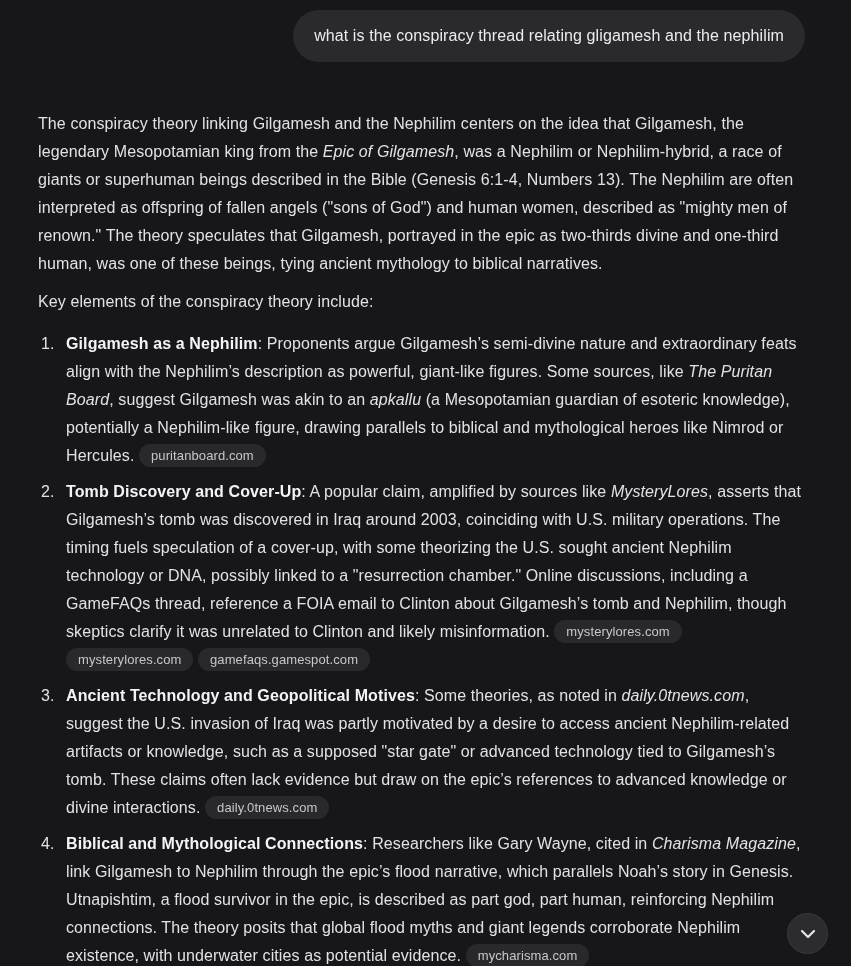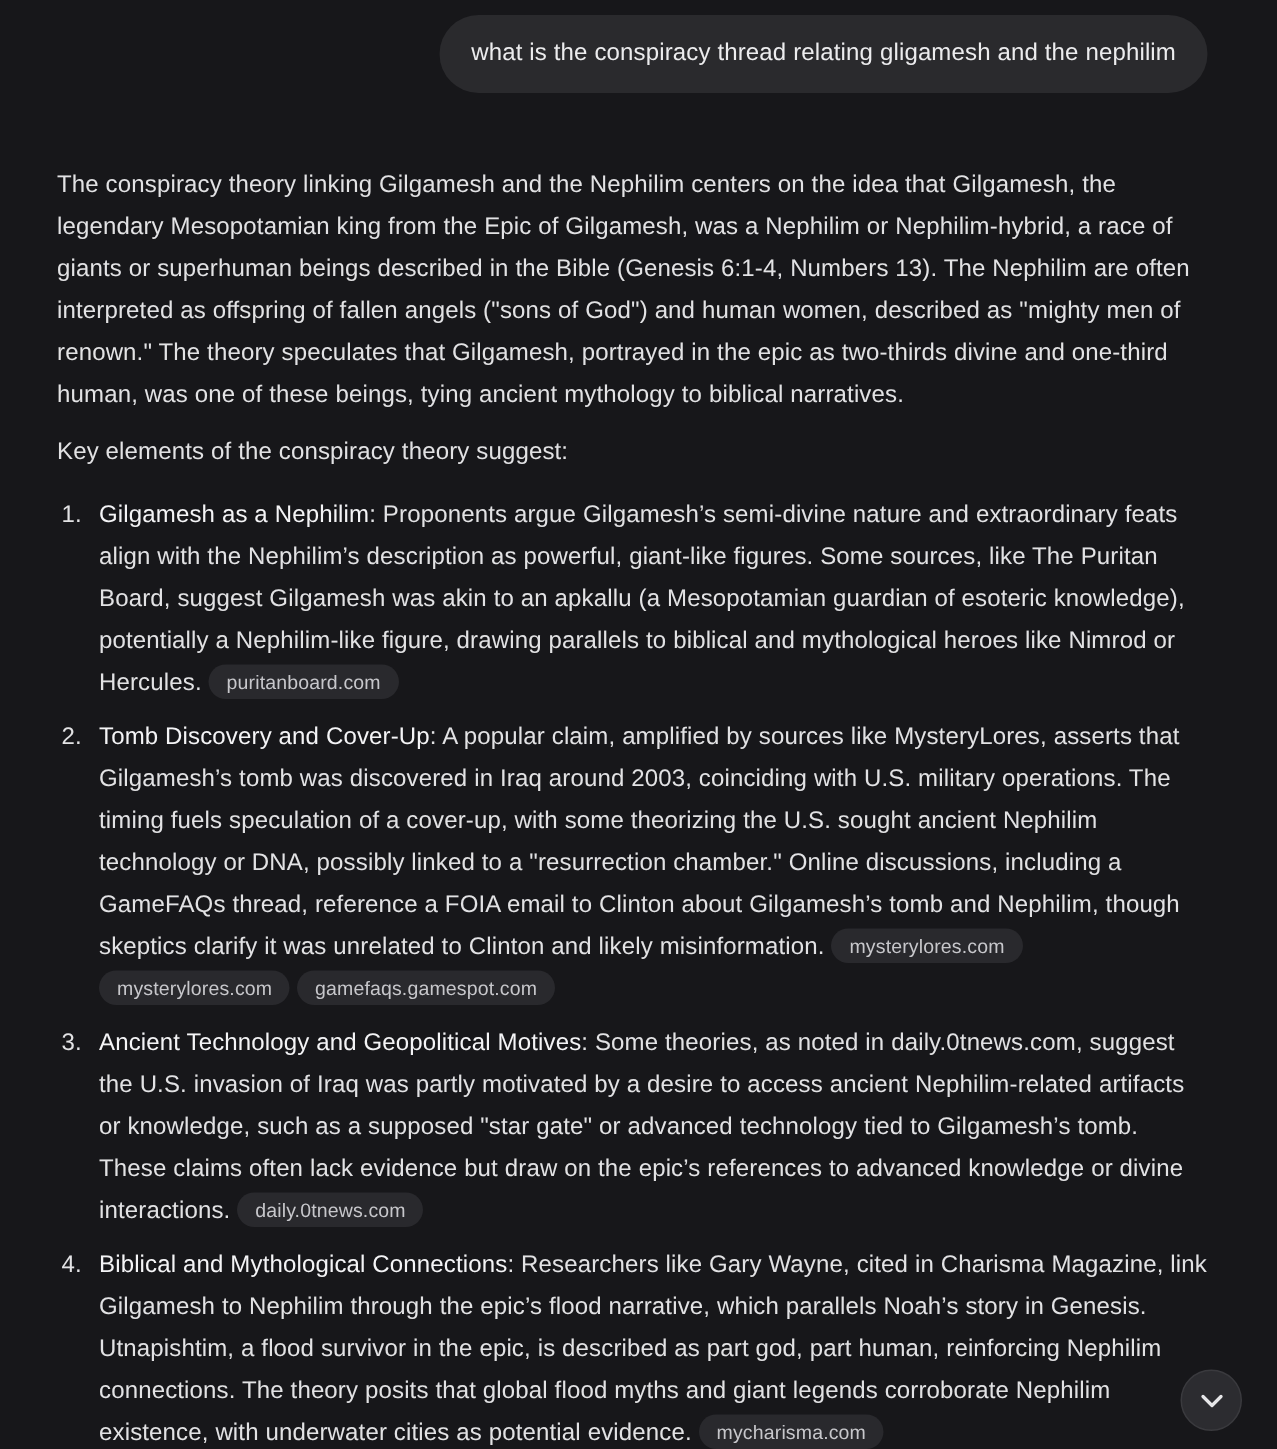--- a/index.html
+++ b/index.html
@@ -21,22 +21,22 @@
     background:var(--bubble-bg);color:var(--bubble-text);
     border-radius:28px;padding:14px 21px;max-width:660px;
     font-size:16px;line-height:24px;letter-spacing:.1px;
   }
   .response{margin-top:48px;color:var(--body-text);font-size:16px;line-height:28px;letter-spacing:.1px;}
   .para{margin:0 0 10px 0;}
   .keyline{margin:0 0 14px 0;}
   .klist{list-style:none;margin:0;padding:0;}
   .klist li{position:relative;padding-left:28px;margin:0 0 8px 0;}
   .klist .marker{position:absolute;left:3px;top:0;color:var(--body-text);}
-  .bold{font-weight:400;color:var(--bold-text);}
-  .italic{text-align:center;}
+  .bold{font-weight:700;color:var(--bold-text);}
+  .italic{font-style:italic;text-align:center;}
   .pill{
     display:inline-block;background:var(--pill-bg);color:var(--pill-text);
     font-size:13px;line-height:15px;padding:4px 12px;border-radius:100px;
     position:relative;top:-1px;letter-spacing:.1px;cursor:pointer;white-space:nowrap;
   }
   .scrollbtn{
     position:absolute;right:23px;bottom:12px;width:41px;height:41px;
     border-radius:50%;background:var(--button-bg);
     border:1px solid var(--button-border);
     display:flex;align-items:center;justify-content:center;
@@ -50,21 +50,21 @@
 <div class="page">
 
   <div class="bubble-row">
     <div class="bubble">
       <span>what is the conspiracy thread relating gligamesh and the nephilim</span>
     </div>
   </div>
 
   <div class="response">
     <p class="para"><span>The conspiracy theory linking Gilgamesh and the Nephilim centers on the idea that Gilgamesh, the legendary Mesopotamian king from the </span><span class="italic">Epic of Gilgamesh</span><span>, was a Nephilim or Nephilim-hybrid, a race of giants or superhuman beings described in the Bible (Genesis 6:1-4, Numbers 13). The Nephilim are often interpreted as offspring of fallen angels ("sons of God") and human women, described as "mighty men of renown." The theory speculates that Gilgamesh, portrayed in the epic as two-thirds divine and one-third human, was one of these beings, tying ancient mythology to biblical narratives.</span></p>
-    <p class="para keyline">Key elements of the conspiracy theory suggest:</p>
+    <p class="para keyline">Key elements of the conspiracy theory include:</p>
     <ol class="klist">
         <li><span class="marker">1.</span><span class="bold">Gilgamesh as a Nephilim</span><span>: Proponents argue Gilgamesh’s semi-divine nature and extraordinary feats align with the Nephilim’s description as powerful, giant-like figures. Some sources, like </span><span class="italic">The Puritan Board</span><span>, suggest Gilgamesh was akin to an </span><span class="italic">apkallu</span><span> (a Mesopotamian guardian of esoteric knowledge), potentially a Nephilim-like figure, drawing parallels to biblical and mythological heroes like Nimrod or Hercules. </span><span class="pill">puritanboard.com</span> </li>
         <li><span class="marker">2.</span><span class="bold">Tomb Discovery and Cover-Up</span><span>: A popular claim, amplified by sources like </span><span class="italic">MysteryLores</span><span>, asserts that Gilgamesh’s tomb was discovered in Iraq around 2003, coinciding with U.S. military operations. The timing fuels speculation of a cover-up, with some theorizing the U.S. sought ancient Nephilim technology or DNA, possibly linked to a "resurrection chamber." Online discussions, including a GameFAQs thread, reference a FOIA email to Clinton about Gilgamesh’s tomb and Nephilim, though skeptics clarify it was unrelated to Clinton and likely misinformation. </span><span class="pill">mysterylores.com</span> <span class="pill">mysterylores.com</span> <span class="pill">gamefaqs.gamespot.com</span> </li>
         <li><span class="marker">3.</span><span class="bold">Ancient Technology and Geopolitical Motives</span><span>: Some theories, as noted in </span><span class="italic">daily.0tnews.com</span><span>, suggest the U.S. invasion of Iraq was partly motivated by a desire to access ancient Nephilim-related artifacts or knowledge, such as a supposed "star gate" or advanced technology tied to Gilgamesh’s tomb. These claims often lack evidence but draw on the epic’s references to advanced knowledge or divine interactions. </span><span class="pill">daily.0tnews.com</span> </li>
         <li><span class="marker">4.</span><span class="bold">Biblical and Mythological Connections</span><span>: Researchers like Gary Wayne, cited in </span><span class="italic">Charisma Magazine</span><span>, link Gilgamesh to Nephilim through the epic’s flood narrative, which parallels Noah’s story in Genesis. Utnapishtim, a flood survivor in the epic, is described as part god, part human, reinforcing Nephilim connections. The theory posits that global flood myths and giant legends corroborate Nephilim existence, with underwater cities as potential evidence. </span><span class="pill">mycharisma.com</span> </li>
       </ol>
   </div>
 
 </div>
 

